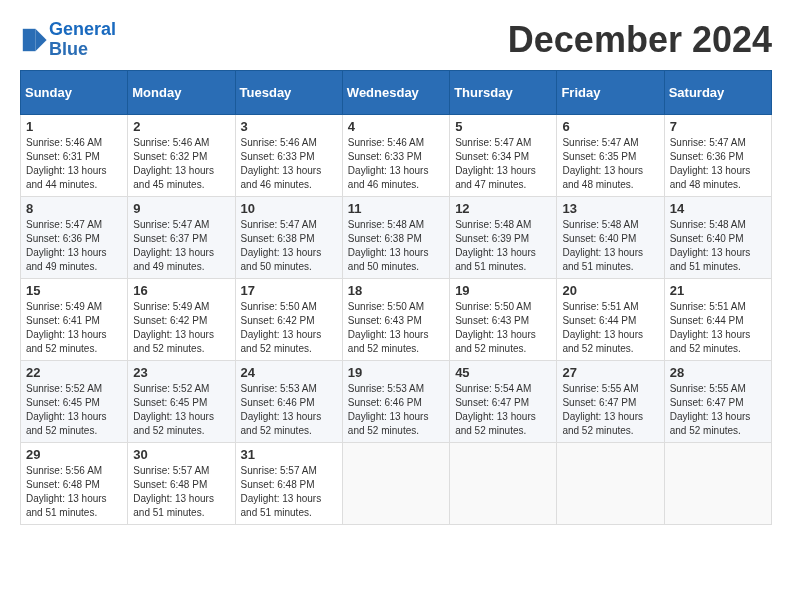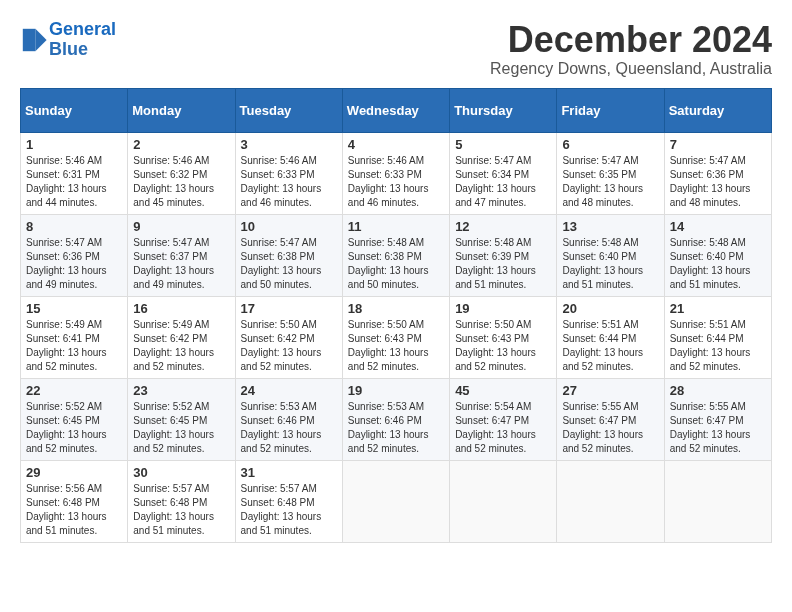--- a/index.html
+++ b/index.html
@@ -28,21 +28,20 @@
       line-height: 1.1;
     }
     .logo-text span {
       color: #1a6abf;
     }
     .logo-icon {
       width: 28px;
       height: 28px;
     }
     .title-block {
-      text-align: right;
     }
     .month-title {
       font-size: 36px;
       font-weight: bold;
       color: #333;
       line-height: 1.1;
     }
     .subtitle {
       font-size: 16px;
       color: #555;
@@ -98,21 +97,20 @@
       <polygon points="22,4 38,20 22,36" fill="#2a6db5"></polygon>
       <rect x="4" y="4" width="18" height="32" fill="#2a6db5"></rect>
     </svg>
     <div class="logo-text">
       <div><span>General</span></div>
       <div style="color:#2a6db5">Blue</div>
     </div>
   </div>
   <div class="title-block">
     <div class="month-title">December 2024</div>
-    <div class="subtitle">Regency Downs, Queensland, Australia</div>
   </div>
 </div>
 
 <table class="calendar">
   <thead>
     <tr>
     <th>Sunday</th>
         <th>Monday</th>
         <th>Tuesday</th>
         <th>Wednesday</th>

